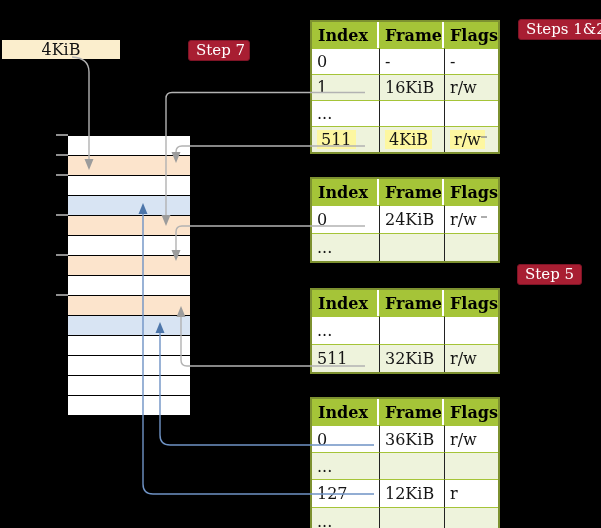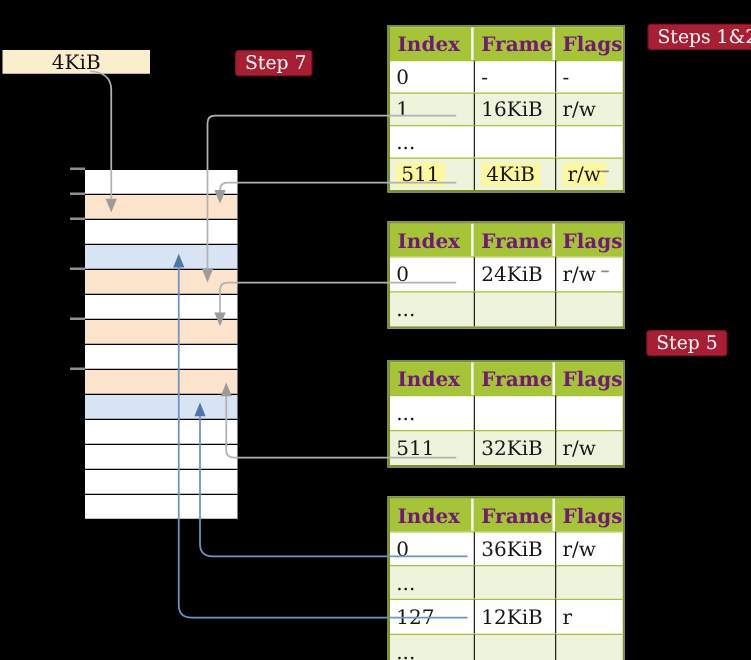--- a/index.html
+++ b/index.html
@@ -33,21 +33,21 @@
   #memory-column{position:absolute;left:68px;top:135px;width:122px;border-top:1px solid #000;}
   .mrow{height:19px;border-bottom:1px solid #000;}
   .m-white{background:#ffffff;}
   .m-orange{background:var(--orange);}
   .m-blue{background:var(--blue);}
   .tick{position:absolute;width:12px;height:2px;background:#8f8f8f;}
   
   .pt-wrap{position:absolute;left:310px;}
   table.pt{border-collapse:separate;border-spacing:0;border:2px solid var(--tbl-border);background:#fff;}
   table.pt th{
-    background:var(--green);color:#701a75;font-weight:bold;font-size:16px;
+    background:var(--green);color:#000000;font-weight:bold;font-size:16px;
     text-align:left;padding:0 0 0 6px;border-right:2px solid #ffffff;
     font-family:"DejaVu Serif","Liberation Serif",serif;
   }
   table.pt th:last-child{border-right:none;margin-left:46px;}
   table.pt td{
     font-size:16px;color:#151515;padding:0 0 0 5px;
     border-top:1px solid var(--green);vertical-align:middle;
   }
   table.pt td + td{border-left:1px solid #222222;}
   tr.tint td{background:var(--tint);}

